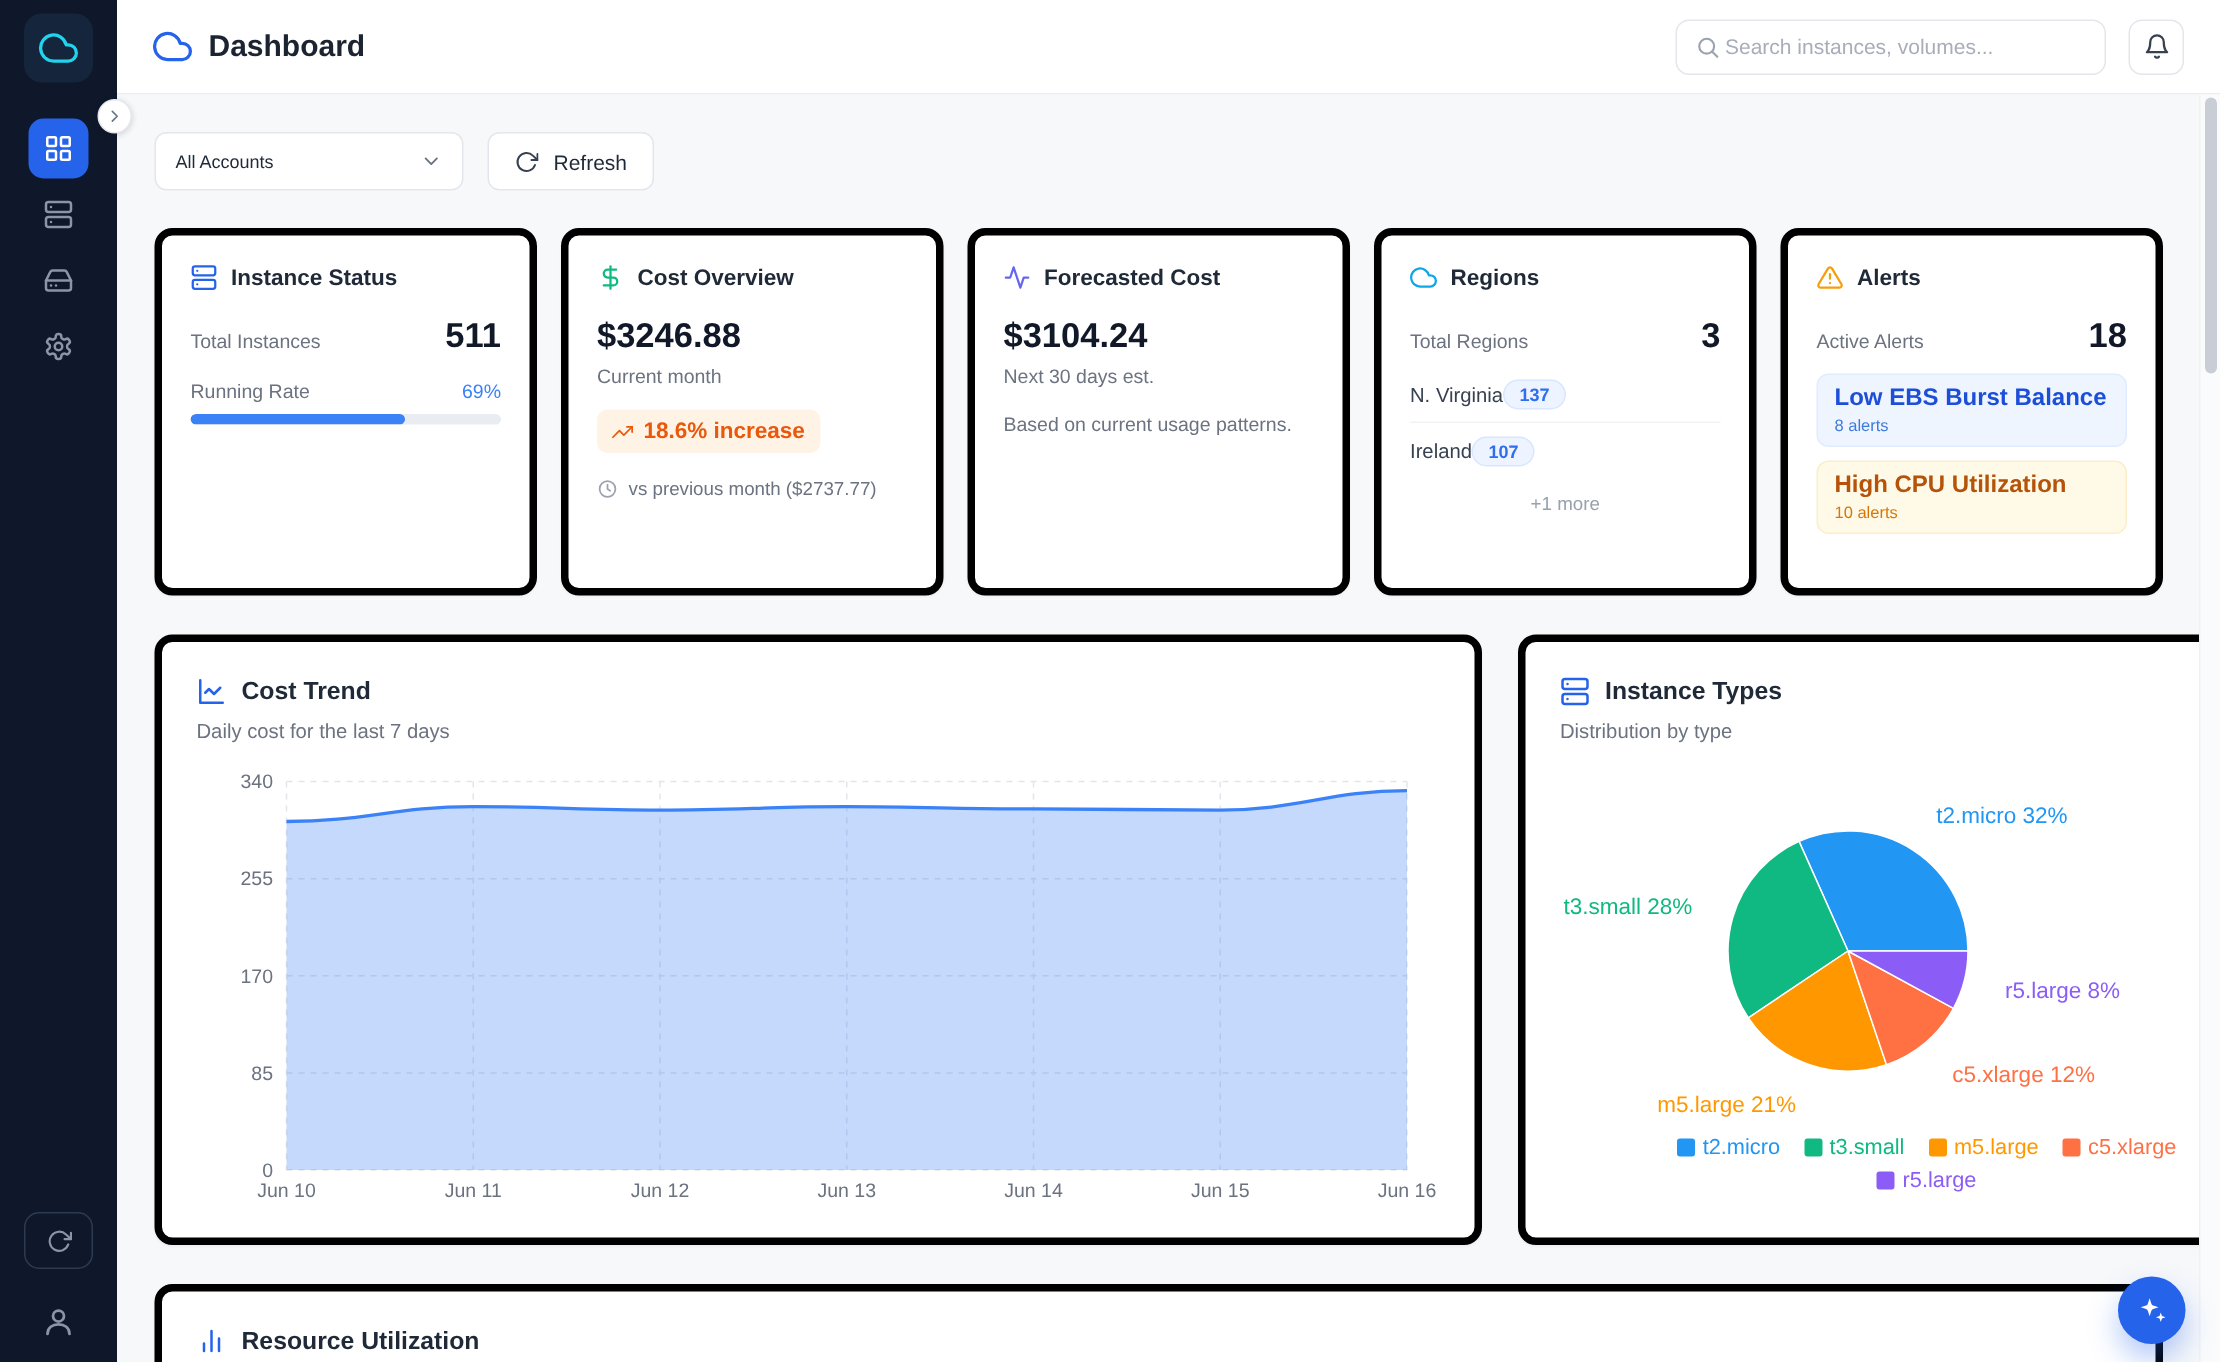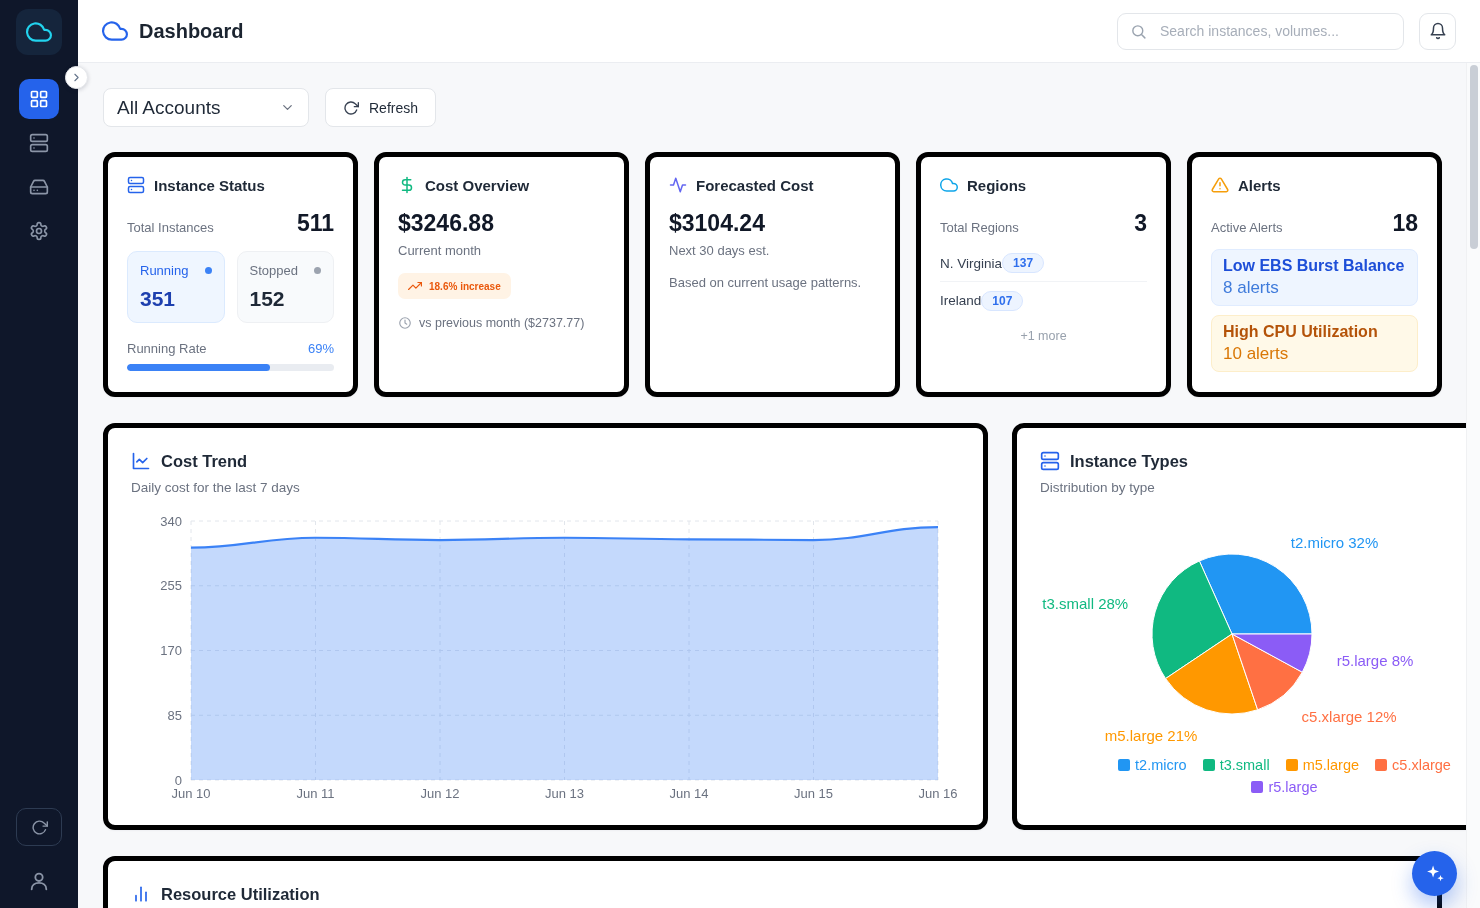--- a/index.html
+++ b/index.html
@@ -17,29 +17,29 @@
   .sidebar-bottom { margin-top:auto; display:flex; flex-direction:column; align-items:center; gap:24px; padding-bottom:16px; }
   .side-refresh { width:46px; height:38px; border:1px solid #2d3b52; border-radius:10px; color:#8b95a7; display:grid; place-items:center; cursor:pointer; background:transparent; }
   .side-user { color:#8b95a7; cursor:pointer; background:none; border:none; }
   .expander { position:absolute; left:65px; top:66px; width:23px; height:23px; border-radius:50%; background:#fff; border:1px solid #e5e7eb; box-shadow:0 1px 4px rgba(15,23,42,.18); display:grid; place-items:center; color:#64748b; z-index:20; cursor:pointer; }
 
   
   .header { position:absolute; left:78px; top:0; width:1402px; height:63px; background:#fff; border-bottom:1px solid #ebedf1; display:flex; align-items:center; padding:0 24px; z-index:4; }
   .brand { display:flex; align-items:center; gap:11px; color:#2563eb; }
   .brand-title { font-size:20px; font-weight:700; color:#1b2430; }
   .header-right { margin-left:auto; display:flex; align-items:center; gap:15px; }
-  .search { width:287px; height:37px; border:1px solid #e3e6ea; border-radius:9px; display:flex; align-items:center; padding:0 12px; gap:13px; color:#9aa3af; background:#fff; }
+  .search { width:287px; height:37px; border:1px solid #e3e6ea; border-radius:9px; display:flex; align-items:center; padding:0 12px; gap:3px; color:#9aa3af; background:#fff; }
   .search input { border:none; outline:none; flex:1; font-size:14px; color:#374151; font-family:"Liberation Sans",sans-serif; background:transparent; }
   .search input::placeholder { color:#a7aeb9; }
   .icon-btn { width:37px; height:37px; border:1px solid #e3e6ea; border-radius:9px; display:grid; place-items:center; color:#374151; background:#fff; cursor:pointer; }
 
   
   .content { position:absolute; left:78px; top:63px; width:1402px; height:845px; background:#f7f8fa; overflow:hidden; }
   .toolbar { position:absolute; left:25px; top:25px; display:flex; gap:16px; }
-  .select { width:206px; height:39px; background:#fff; border:1px solid #e3e6ea; border-radius:8px; display:flex; align-items:center; justify-content:space-between; padding:0 13px; font-size:19px; color:#1f2937; cursor:pointer; }
+  .select { width:206px; height:39px; background:#fff; border:1px solid #e3e6ea; border-radius:8px; display:flex; align-items:center; justify-content:space-between; padding:0 13px; font-size:12px; color:#1f2937; cursor:pointer; }
   .select .chev { color:#6b7280; }
   .btn-refresh { height:39px; background:#fff; border:1px solid #e3e6ea; border-radius:8px; display:flex; align-items:center; gap:10px; padding:0 17px; font-size:14px; color:#1f2937; cursor:pointer; }
 
   .card { background:#fff; border:5px solid #000000; border-radius:12px; box-shadow:0 1px 2px rgba(16,24,40,.04); }
   .cards-row { position:absolute; left:25px; top:89px; width:1339px; display:grid; grid-template-columns:repeat(5,1fr); gap:16px; }
   .stat-card { height:245px; padding:19px; }
   .card-head { display:flex; align-items:center; gap:9px; font-size:15px; font-weight:700; color:#1f2937; }
 
   .kv { display:flex; justify-content:space-between; align-items:flex-end; margin-top:18px; }
   .kv-label { font-size:13px; color:#6b7280; }
@@ -55,37 +55,37 @@
   .run .dot { background:#3b82f6; } .stop .dot { background:#9ca3af; }
   .sb-num { font-size:21px; font-weight:700; margin-top:9px; }
   .run .sb-num { color:#1e40af; } .stop .sb-num { color:#1f2937; }
   .rate-row { display:flex; justify-content:space-between; font-size:13px; color:#6b7280; margin-top:18px; }
   .rate-row .rate-val { color:#3b82f6; }
   .progress { height:7px; background:#e9ecf1; border-radius:6px; margin-top:8px; overflow:hidden; }
   .progress-fill { height:100%; background:#3b82f6; border-radius:6px; }
 
   .big-amount { font-size:23px; font-weight:700; color:#111827; margin-top:18px; line-height:1; }
   .muted { font-size:13px; color:#6b7280; margin-top:8px; }
-  .badge-up { display:inline-flex; align-items:center; gap:7px; background:#fff3e5; color:#ea580c; font-size:10px; font-weight:700; border-radius:7px; padding:6px 10px; margin-top:15px; }
+  .badge-up { display:inline-flex; align-items:center; gap:7px; background:#fff3e5; color:#ea580c; font-size:15px; font-weight:700; border-radius:7px; padding:6px 10px; margin-top:15px; }
   .compare-row { display:flex; align-items:center; gap:7px; font-size:12.5px; color:#6b7280; margin-top:17px; }
   .fc-note { font-size:13px; color:#6b7280; margin-top:16px; line-height:1.4; }
 
   .region-row { display:flex; justify-content:flex-start; align-items:center; height:37px; }
   .region-row.bordered { border-bottom:1px solid #f1f3f6; }
   .regions-list { margin-top:10px; }
   .region-name { font-size:13.5px; color:#374151; }
   .count-badge { background:#edf4ff; border:1px solid #d8e6ff; color:#2f6fed; font-size:12px; font-weight:700; border-radius:999px; padding:2px 10px; }
   .more { text-align:center; font-size:12.5px; color:#98a1ad; margin-top:10px; }
 
   .alert-box { border-radius:8px; padding:7px 11px; }
   .alert-box.info { background:#eef5ff; border:1px solid #e0ecff; margin-top:14px; }
   .alert-box.warning { background:#fff9e8; border:1px solid #fdeeca; margin-top:9px; }
   .alert-name { font-size:16px; font-weight:700; }
   .info .alert-name { color:#1d4ed8; } .warning .alert-name { color:#b45309; }
-  .alert-count { font-size:17px; margin-top:3px; }
+  .alert-count { font-size:11px; margin-top:3px; }
   .info .alert-count { color:#3f7bdb; } .warning .alert-count { color:#d97706; }
 
   .charts-row { position:absolute; left:25px; top:360px; width:1454px; display:grid; grid-template-columns:885px 1fr; gap:24px; }
   .chart-card { height:407px; padding:23px; }
   .chart-head { display:flex; align-items:center; gap:10px; font-size:16.5px; font-weight:700; color:#1f2937; }
   .chart-sub { font-size:13.5px; color:#6b7280; margin-top:9px; }
   .plot-wrap { margin-top:8px; }
   .grid { stroke:#e2e6ec; stroke-width:1; stroke-dasharray:4 4; }
   .tick { fill:#6b7280; font-size:13px; font-family:"Liberation Sans",sans-serif; }
   .pie-label { font-size:15px; font-family:"Liberation Sans",sans-serif; }
@@ -213,36 +213,20 @@
             <rect x="2" y="2" width="20" height="8" rx="2"></rect>
             <rect x="2" y="14" width="20" height="8" rx="2"></rect>
             <line x1="6" y1="6" x2="6.01" y2="6"></line>
             <line x1="6" y1="18" x2="6.01" y2="18"></line>
           </svg>
         <span>Instance Status</span>
       </div>
       <div class="kv">
         <span class="kv-label">Total Instances</span>
         <span class="kv-value">511</span>
-      </div>
-      <div class="status-grid">
-        <div class="status-box run">
-          <div class="sb-top">
-            <span>Running</span>
-            <span class="dot"></span>
-          </div>
-          <div class="sb-num">351</div>
-        </div>
-        <div class="status-box stop">
-          <div class="sb-top">
-            <span>Stopped</span>
-            <span class="dot"></span>
-          </div>
-          <div class="sb-num">152</div>
-        </div>
       </div>
       <div class="rate-row">
         <span>Running Rate</span>
         <span class="rate-val">69%</span>
       </div>
       <div class="progress">
         <div class="progress-fill" style="width: 69%;"></div>
       </div>
     </section>
 

